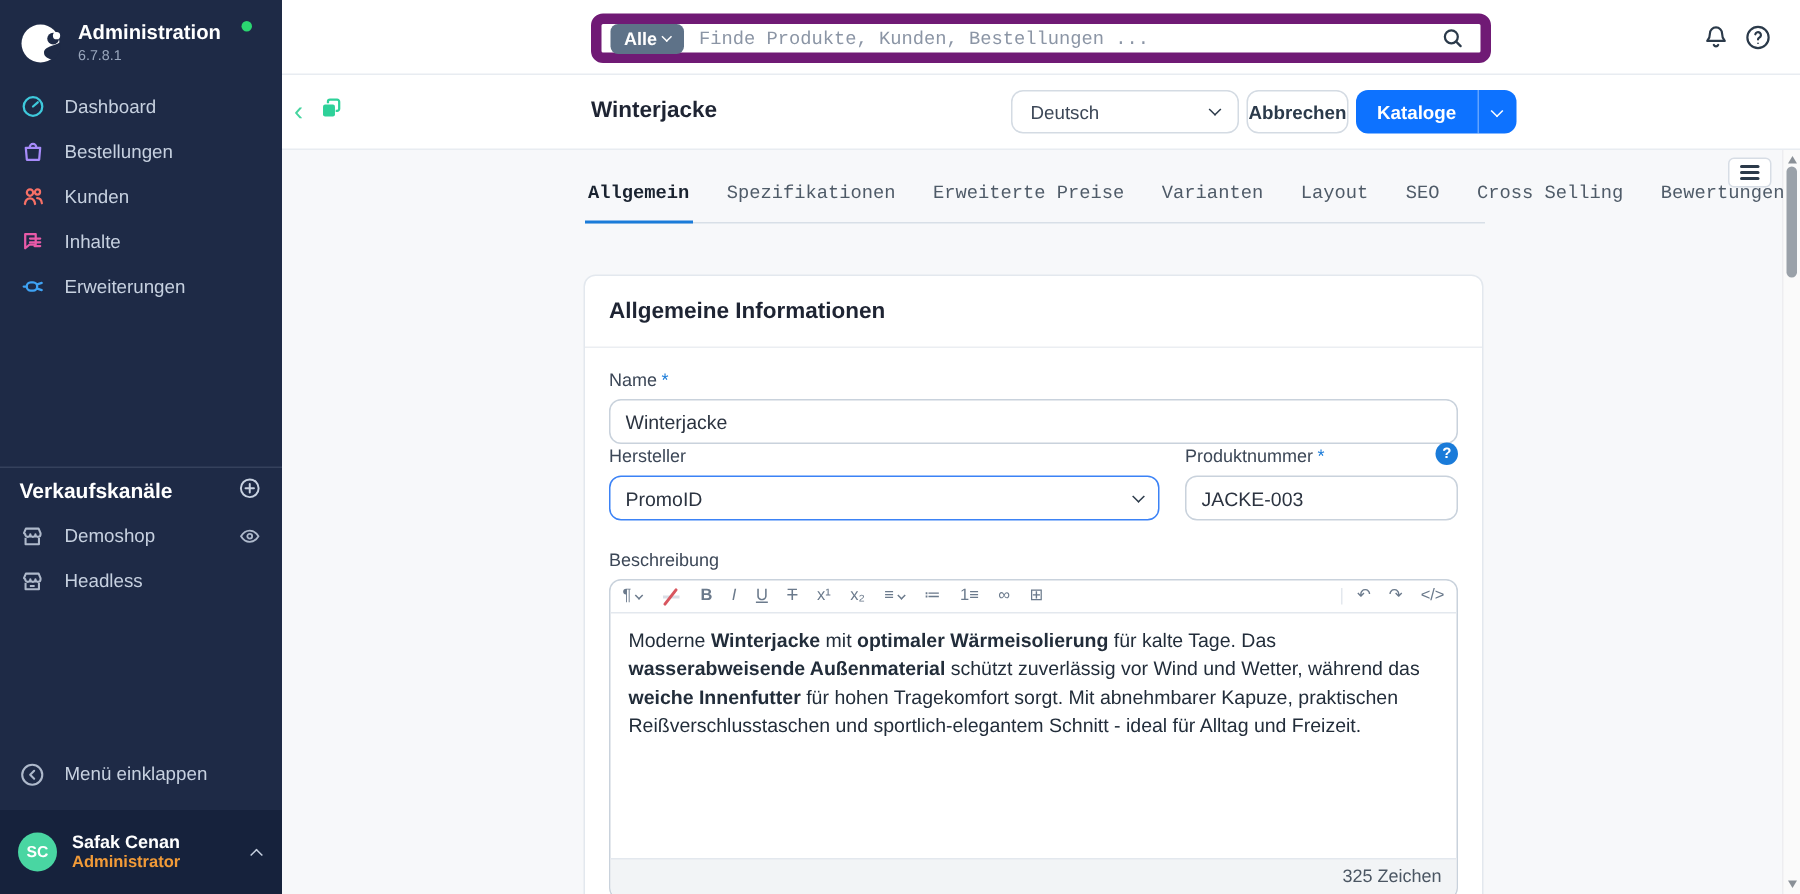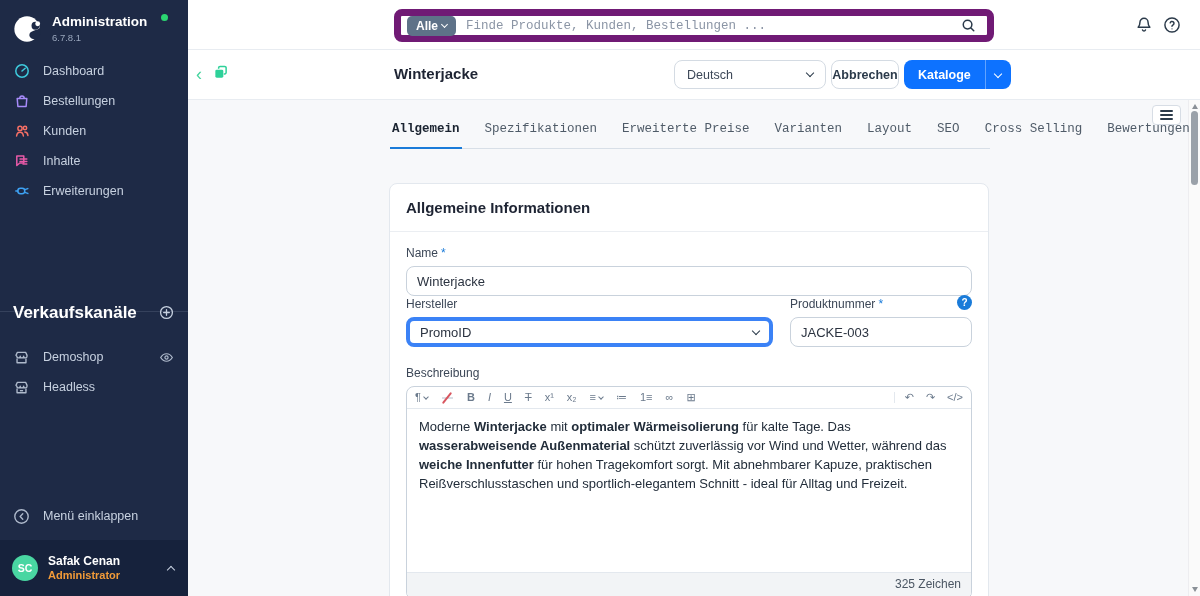--- a/index.html
+++ b/index.html
@@ -12,21 +12,21 @@
   .sb-head { position:relative; display:flex; align-items:center; gap:10px; padding:12px 12px 0 12px; height:46px; }
   .logo { width:30px; height:30px; flex:0 0 auto; }
   .sb-title { color:#fff; font-size:13.5px; font-weight:bold; line-height:1.1; }
   .sb-version { color:#9aa7bd; font-size:9.5px; margin-top:2px; }
   .sb-dot { position:absolute; right:20px; top:14px; width:7px; height:7px; border-radius:50%; background:#2bd671; }
   .nav { position:absolute; top:56px; left:0; right:0; }
   .nav-item { display:flex; align-items:center; gap:13px; height:30px; padding:0 12px 0 13px; cursor:pointer; font-size:12.5px; color:#c7d1e0; }
   .nav-item .ico { width:17px; height:17px; display:flex; align-items:center; justify-content:center; }
   .nav-item svg { width:16px; height:16px; }
   .sb-divider { position:absolute; top:311px; left:0; right:0; height:1px; background:#35415c; }
-  .sb-section { position:absolute; top:304px; left:0; right:0; display:flex; align-items:center; justify-content:space-between; padding:0 14px 0 13px; color:#fff; font-size:17px; font-weight:bold; height:18px; }
+  .sb-section { position:absolute; top:317px; left:0; right:0; display:flex; align-items:flex-end; justify-content:space-between; padding:0 14px 0 13px; color:#fff; font-size:14px; font-weight:bold; height:18px; }
   .sb-section .plus { color:#c7d1e0; font-size:14px; font-weight:normal; cursor:pointer; line-height:1; }
   .sc-list { position:absolute; top:342px; left:0; right:0; }
   .sc-item { display:flex; align-items:center; gap:13px; height:30px; padding:0 14px 0 13px; font-size:12.5px; color:#c7d1e0; cursor:pointer; }
   .sc-item .ico { width:17px; height:17px; color:#aeb9cb; display:flex; align-items:center; justify-content:center; }
   .sc-item .trail { margin-left:auto; color:#aeb9cb; display:flex; align-items:center; }
   .collapse-row { position:absolute; top:502px; left:0; right:0; display:flex; align-items:center; gap:13px; height:28px; padding:0 13px; font-size:12.5px; color:#c7d1e0; cursor:pointer; }
   .collapse-row .ico { width:17px; height:17px; color:#aeb9cb; display:flex; align-items:center; justify-content:center; }
   .user-strip { position:absolute; left:0; bottom:0; width:188px; height:56px; background:#16223c; display:flex; align-items:center; gap:10px; padding:0 14px 0 12px; cursor:pointer; }
   .avatar { width:26px; height:26px; border-radius:50%; background:#49d6a2; color:#fff; font-size:10.5px; font-weight:bold; display:flex; align-items:center; justify-content:center; }
   .user-meta { line-height:1.25; }
@@ -77,21 +77,21 @@
 
   .card { position:absolute; left:201px; top:83px; width:600px; height:560px; background:#fff; border:1px solid #e3e8ee; border-radius:8px; }
   .card-head { padding:15px 16px; font-size:15px; font-weight:bold; color:#1e2433; border-bottom:1px solid #ebeef2; }
   .card-body { padding:14px 16px; }
   .f-label { font-size:12px; color:#3c4757; margin-bottom:6px; display:flex; align-items:center; }
   .req { color:#1a7bd9; margin-left:3px; }
   .text-input { width:100%; height:30px; border:1px solid #c9d2dc; border-radius:8px; padding:0 10px; font-size:13px; color:#2b3340; font-family:"Liberation Sans",sans-serif; outline:none; background:#fff; }
   .row2 { display:flex; gap:17px; margin-top:1px; }
   .col-manufacturer { width:367px; }
   .col-number { flex:1; position:relative; }
-  .select { height:30px; border:4px solid #3b82f6; border-radius:8px; display:flex; align-items:center; padding:0 10px; font-size:13px; color:#2b3340; cursor:pointer; background:#fff; }
+  .select { height:30px; border:1px solid #3b82f6; border-radius:8px; display:flex; align-items:center; padding:0 10px; font-size:13px; color:#2b3340; cursor:pointer; background:#fff; }
   .select .chev { margin-left:auto; color:#2b3a4a; }
   .info-badge { position:absolute; right:0; top:-2px; width:15px; height:15px; border-radius:50%; background:#1a7bd9; color:#fff; font-size:10px; font-weight:bold; display:flex; align-items:center; justify-content:center; cursor:pointer; }
   .desc-block { margin-top:19px; }
   .editor { border:1px solid #c9d2dc; border-radius:8px; overflow:hidden; background:#fff; }
   .editor-toolbar { display:flex; align-items:center; padding:3px 8px; border-bottom:1px solid #e3e8ee; min-height:22px; }
   .tb-left { display:flex; align-items:center; gap:13px; flex:1; }
   .tb-right { display:flex; align-items:center; gap:12px; border-left:1px solid #e3e8ee; padding-left:10px; }
   .tb-btn { font-size:11px; color:#6b7a8c; cursor:pointer; line-height:1; display:inline-flex; align-items:center; white-space:nowrap; }
   .tb-btn.b { font-weight:bold; } .tb-btn.i { font-style:italic; }
   .tb-btn.u { text-decoration:underline; } .tb-btn.s { text-decoration:line-through; }

